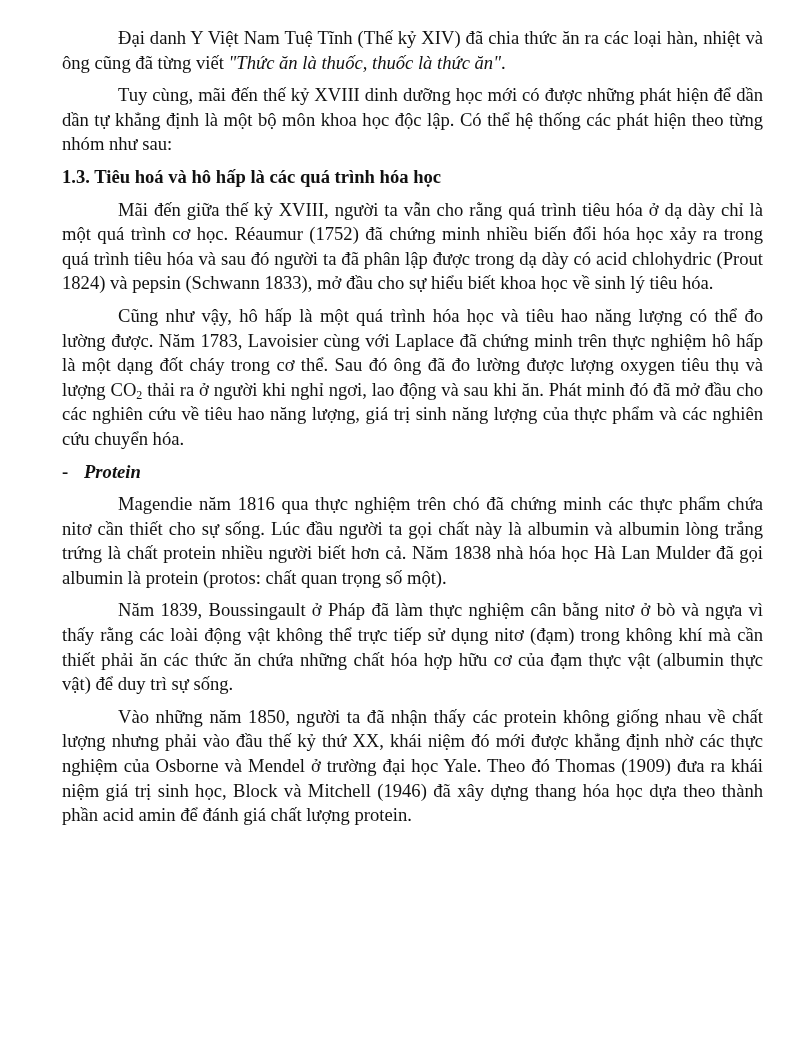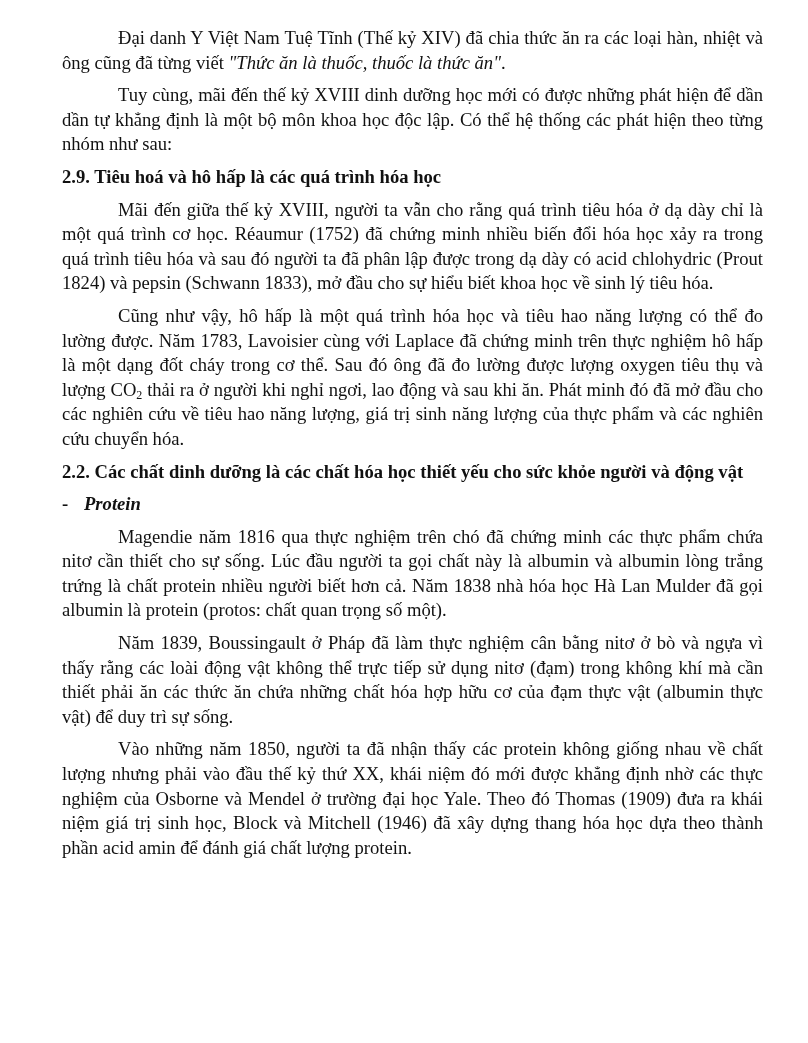--- a/index.html
+++ b/index.html
@@ -34,28 +34,27 @@
 </style>
 </head>
 <body>
 
 <div class="page">
 
   <p><span>Đại danh Y Việt Nam Tuệ Tĩnh (Thế kỷ XIV) đã chia thức ăn ra các loại hàn, nhiệt và ông cũng đã từng viết </span><i>"Thức ăn là thuốc, thuốc là thức ăn"</i><span>.</span></p>
 
   <p>Tuy cùng, mãi đến thế kỷ XVIII dinh dưỡng học mới có được những phát hiện để dần dần tự khẳng định là một bộ môn khoa học độc lập. Có thể hệ thống các phát hiện theo từng nhóm như sau:</p>
 
-  <h2>2.9. Tiêu hoá và hô hấp là các quá trình hóa học</h2>
+  <h2>1.3. Tiêu hoá và hô hấp là các quá trình hóa học</h2>
 
   <p>Mãi đến giữa thế kỷ XVIII, người ta vẫn cho rằng quá trình tiêu hóa ở dạ dày chỉ là một quá trình cơ học. Réaumur (1752) đã chứng minh nhiều biến đổi hóa học xảy ra trong quá trình tiêu hóa và sau đó người ta đã phân lập được trong dạ dày có acid chlohydric (Prout 1824) và pepsin (Schwann 1833), mở đầu cho sự hiểu biết khoa học về sinh lý tiêu hóa.</p>
 
   <p><span>Cũng như vậy, hô hấp là một quá trình hóa học và tiêu hao năng lượng có thể đo lường được. Năm 1783, Lavoisier cùng với Laplace đã chứng minh trên thực nghiệm hô hấp là một dạng đốt cháy trong cơ thể. Sau đó ông đã đo lường được lượng oxygen tiêu thụ và lượng </span><span><span>CO</span><sub>2</sub></span><span> thải ra ở người khi nghỉ ngơi, lao động và sau khi ăn. Phát minh đó đã mở đầu cho các nghiên cứu về tiêu hao năng lượng, giá trị sinh năng lượng của thực phẩm và các nghiên cứu chuyển hóa.</span></p>
 
 
-  <h2>2.2. Các chất dinh dưỡng là các chất hóa học thiết yếu cho sức khỏe người và động vật</h2>
 
 
   <div class="subhead"><span class="dash">-</span><span>Protein</span></div>
 
   <p>Magendie năm 1816 qua thực nghiệm trên chó đã chứng minh các thực phẩm chứa nitơ cần thiết cho sự sống. Lúc đầu người ta gọi chất này là albumin và albumin lòng trắng trứng là chất protein nhiều người biết  hơn cả. Năm 1838 nhà hóa học Hà Lan Mulder đã gọi albumin là protein (protos: chất quan trọng số một).</p>
 
   <p>Năm 1839, Boussingault ở Pháp đã làm thực nghiệm cân bằng nitơ ở bò và ngựa vì thấy rằng các loài động vật không thể trực tiếp sử dụng nitơ (đạm) trong không khí mà cần thiết phải ăn các thức ăn chứa những chất hóa hợp hữu cơ của đạm thực vật (albumin thực vật) để duy trì sự sống.</p>
 
   <p>Vào những năm 1850, người ta đã nhận thấy các protein không giống nhau về chất lượng nhưng phải vào đầu thế kỷ thứ XX, khái niệm đó mới được khẳng định nhờ các thực nghiệm của Osborne và Mendel ở trường đại học Yale. Theo đó Thomas (1909) đưa ra khái niệm giá trị sinh học, Block và Mitchell (1946) đã xây dựng thang hóa học dựa theo thành phần acid amin để đánh giá chất lượng protein.</p>
 

